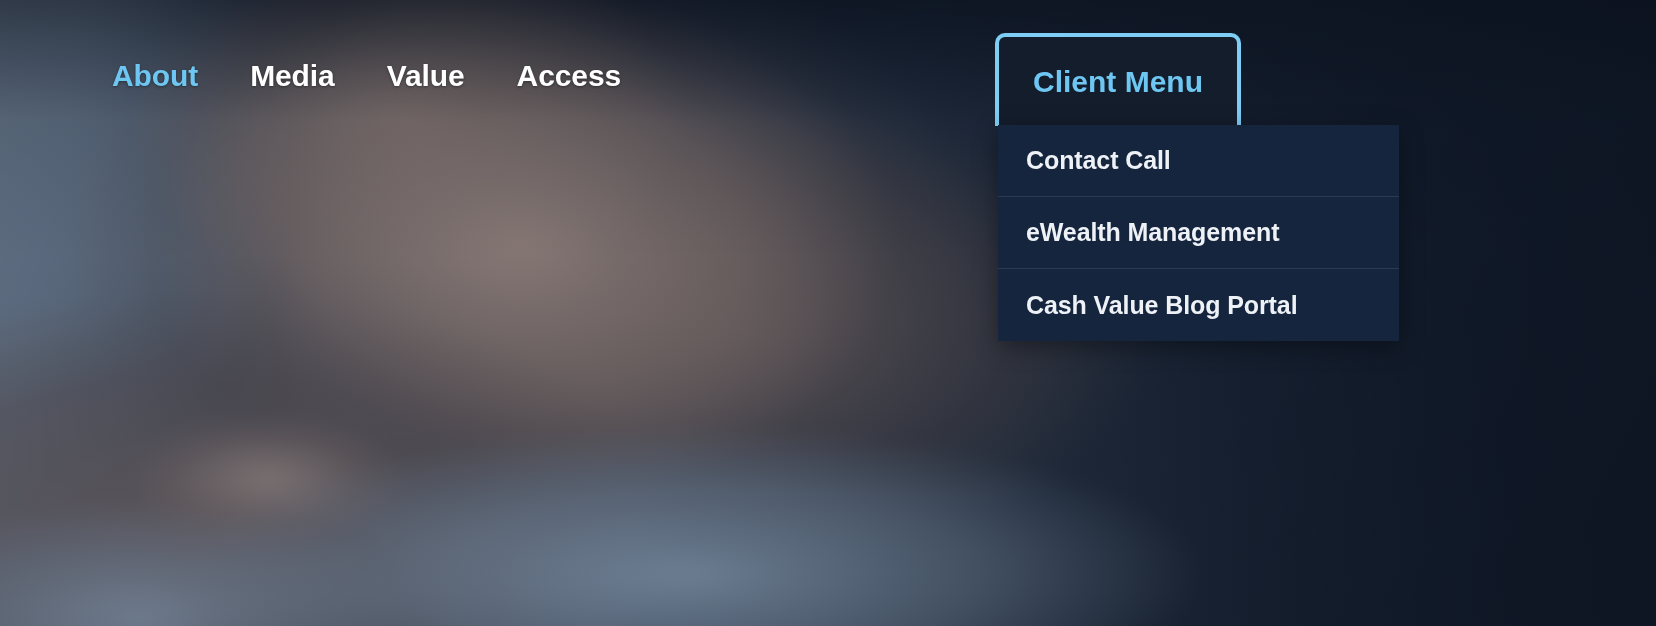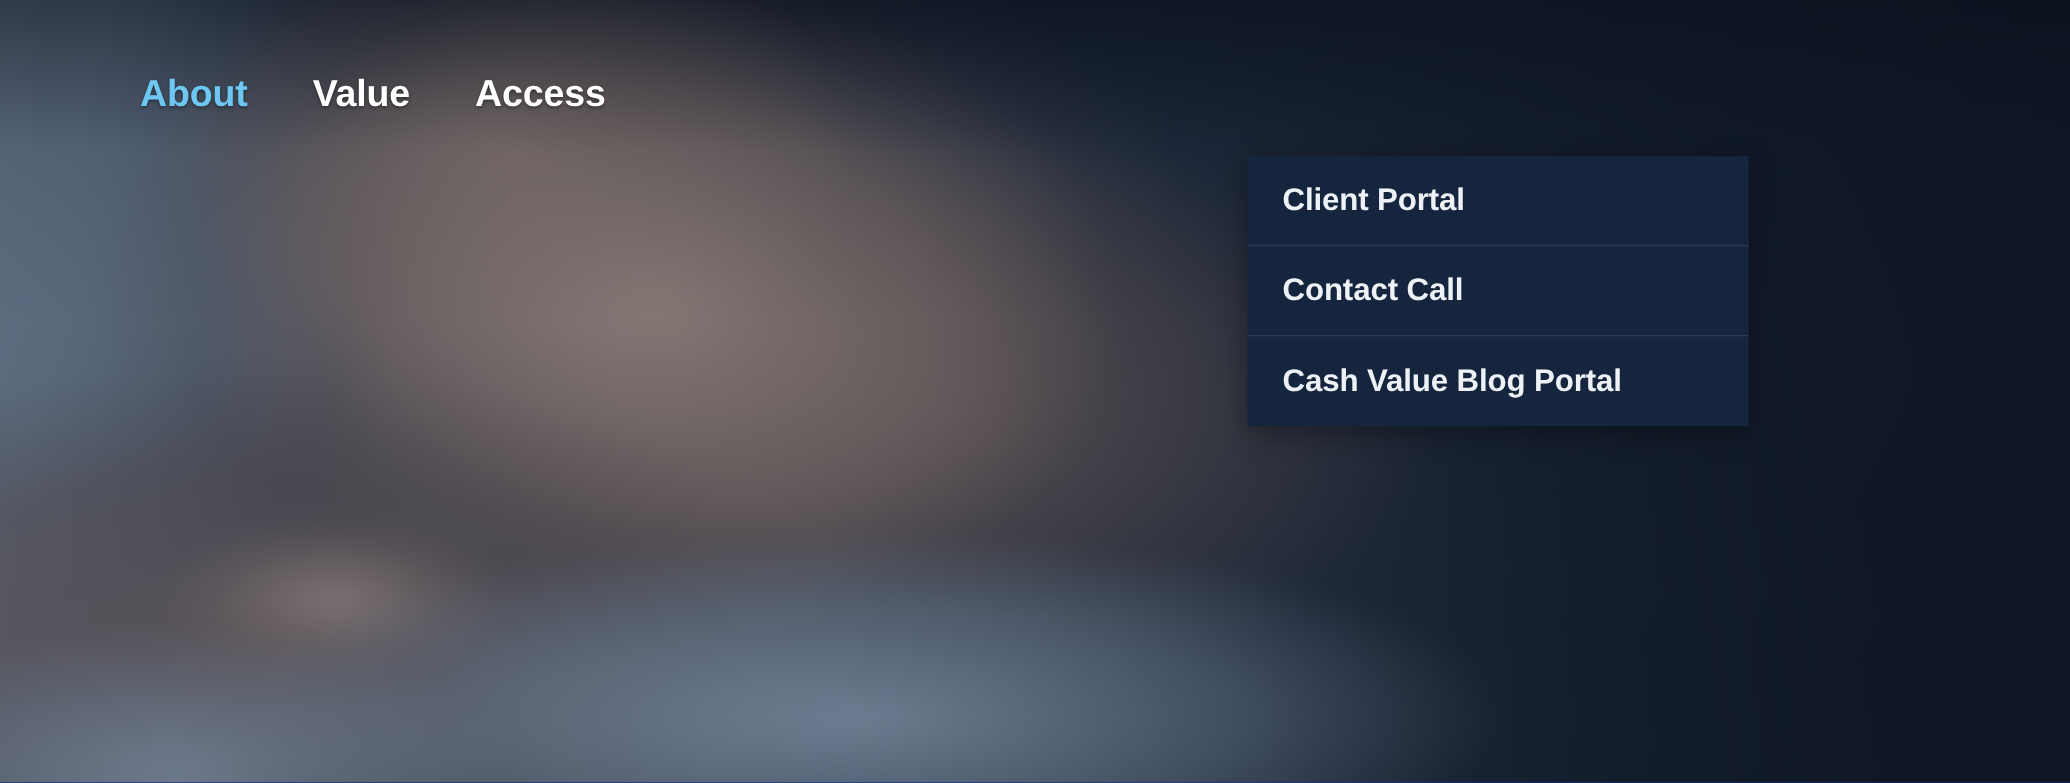--- a/index.html
+++ b/index.html
@@ -9,21 +9,21 @@
     background:#0f1724;
     font-family:"Liberation Sans", sans-serif;
   }
 
   
   #hero {
     position:relative;
     width:1656px;
     height:626px;
     overflow:hidden;
-    background:#1d4ed8;
+    background:#404040;
   }
 
   
   #photo {
     position:absolute;
     inset:0;
     background:
       
       radial-gradient(ellipse 620px 180px at 700px 560px, rgba(166,186,205,0.92) 0%, rgba(150,170,190,0.55) 45%, rgba(120,140,160,0) 78%),
       radial-gradient(ellipse 300px 130px at 180px 600px, rgba(158,176,196,0.80) 0%, rgba(140,160,180,0.35) 55%, rgba(120,140,160,0) 85%),
@@ -143,24 +143,28 @@
 <body>
 
 <div id="hero">
 
   <div id="photo"></div>
   <div id="photo-tint"></div>
   <div id="photo-vignette"></div>
 
   <nav id="navbar">
     <span class="nav-link accent">About</span>
+    <span class="nav-link">Media</span>
     <span class="nav-link">Value</span>
     <span class="nav-link">Access</span>
   </nav>
 
+  <div id="client-menu-wrap">
+    <div id="client-menu-btn">Client Menu</div>
+  </div>
 
   <div id="dropdown">
-    <div class="dd-item">Client Portal</div>
     <div class="dd-item">Contact Call</div>
+    <div class="dd-item">eWealth Management</div>
     <div class="dd-item">Cash Value Blog Portal</div>
   </div>
 
 </div>
 
 </body></html>

